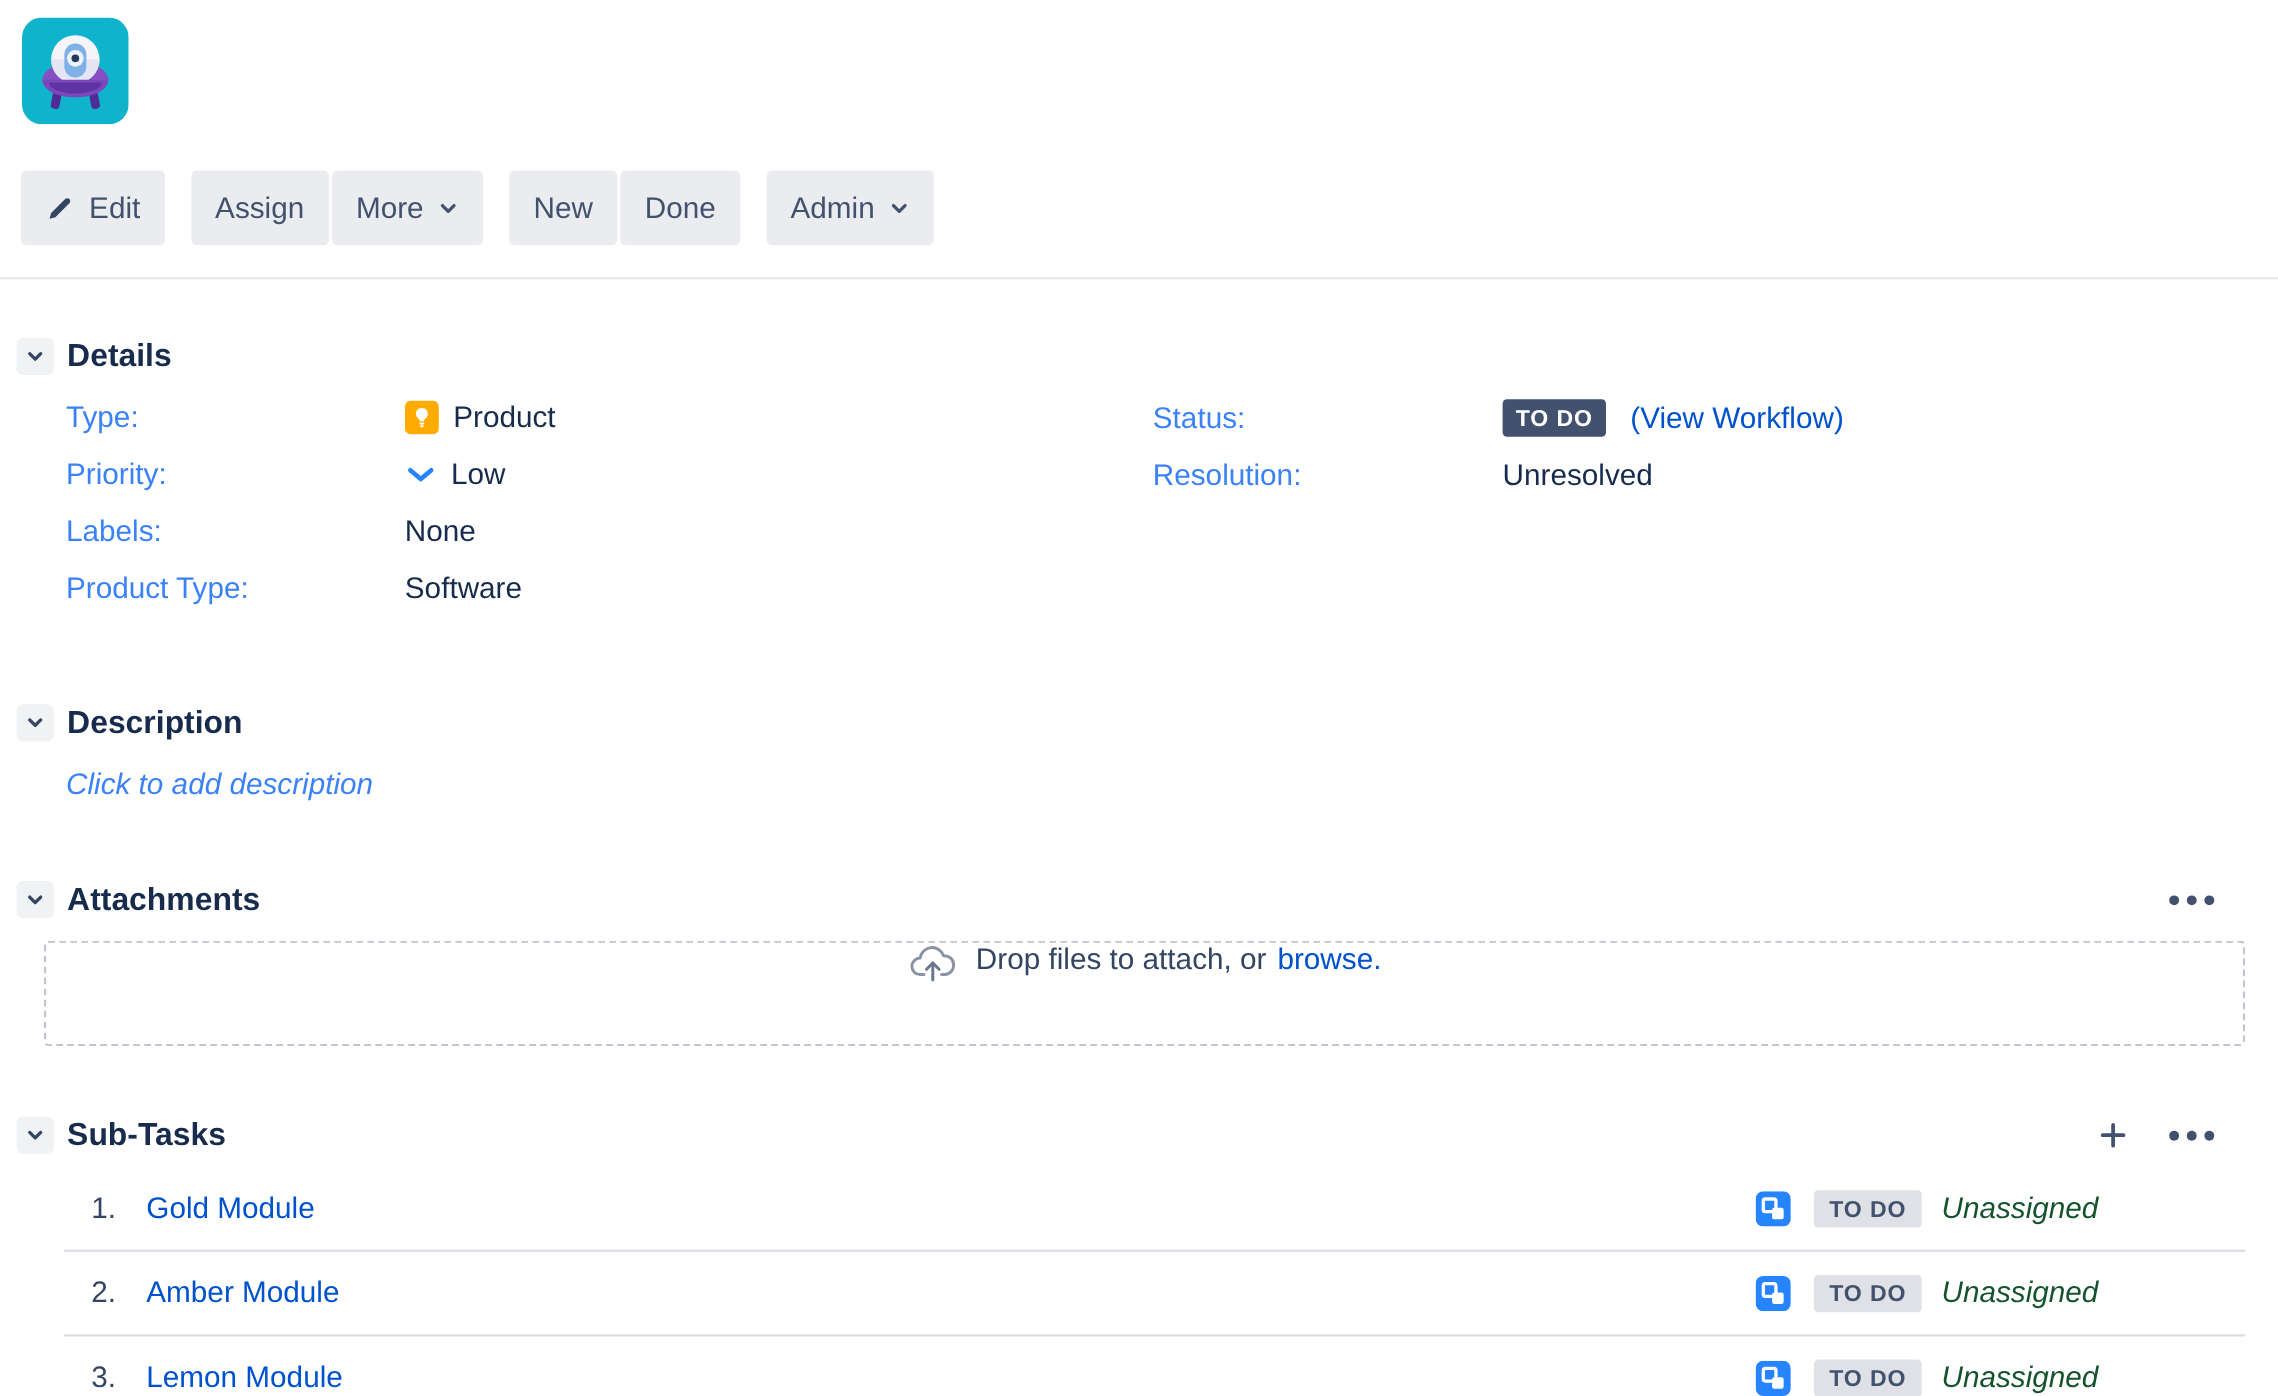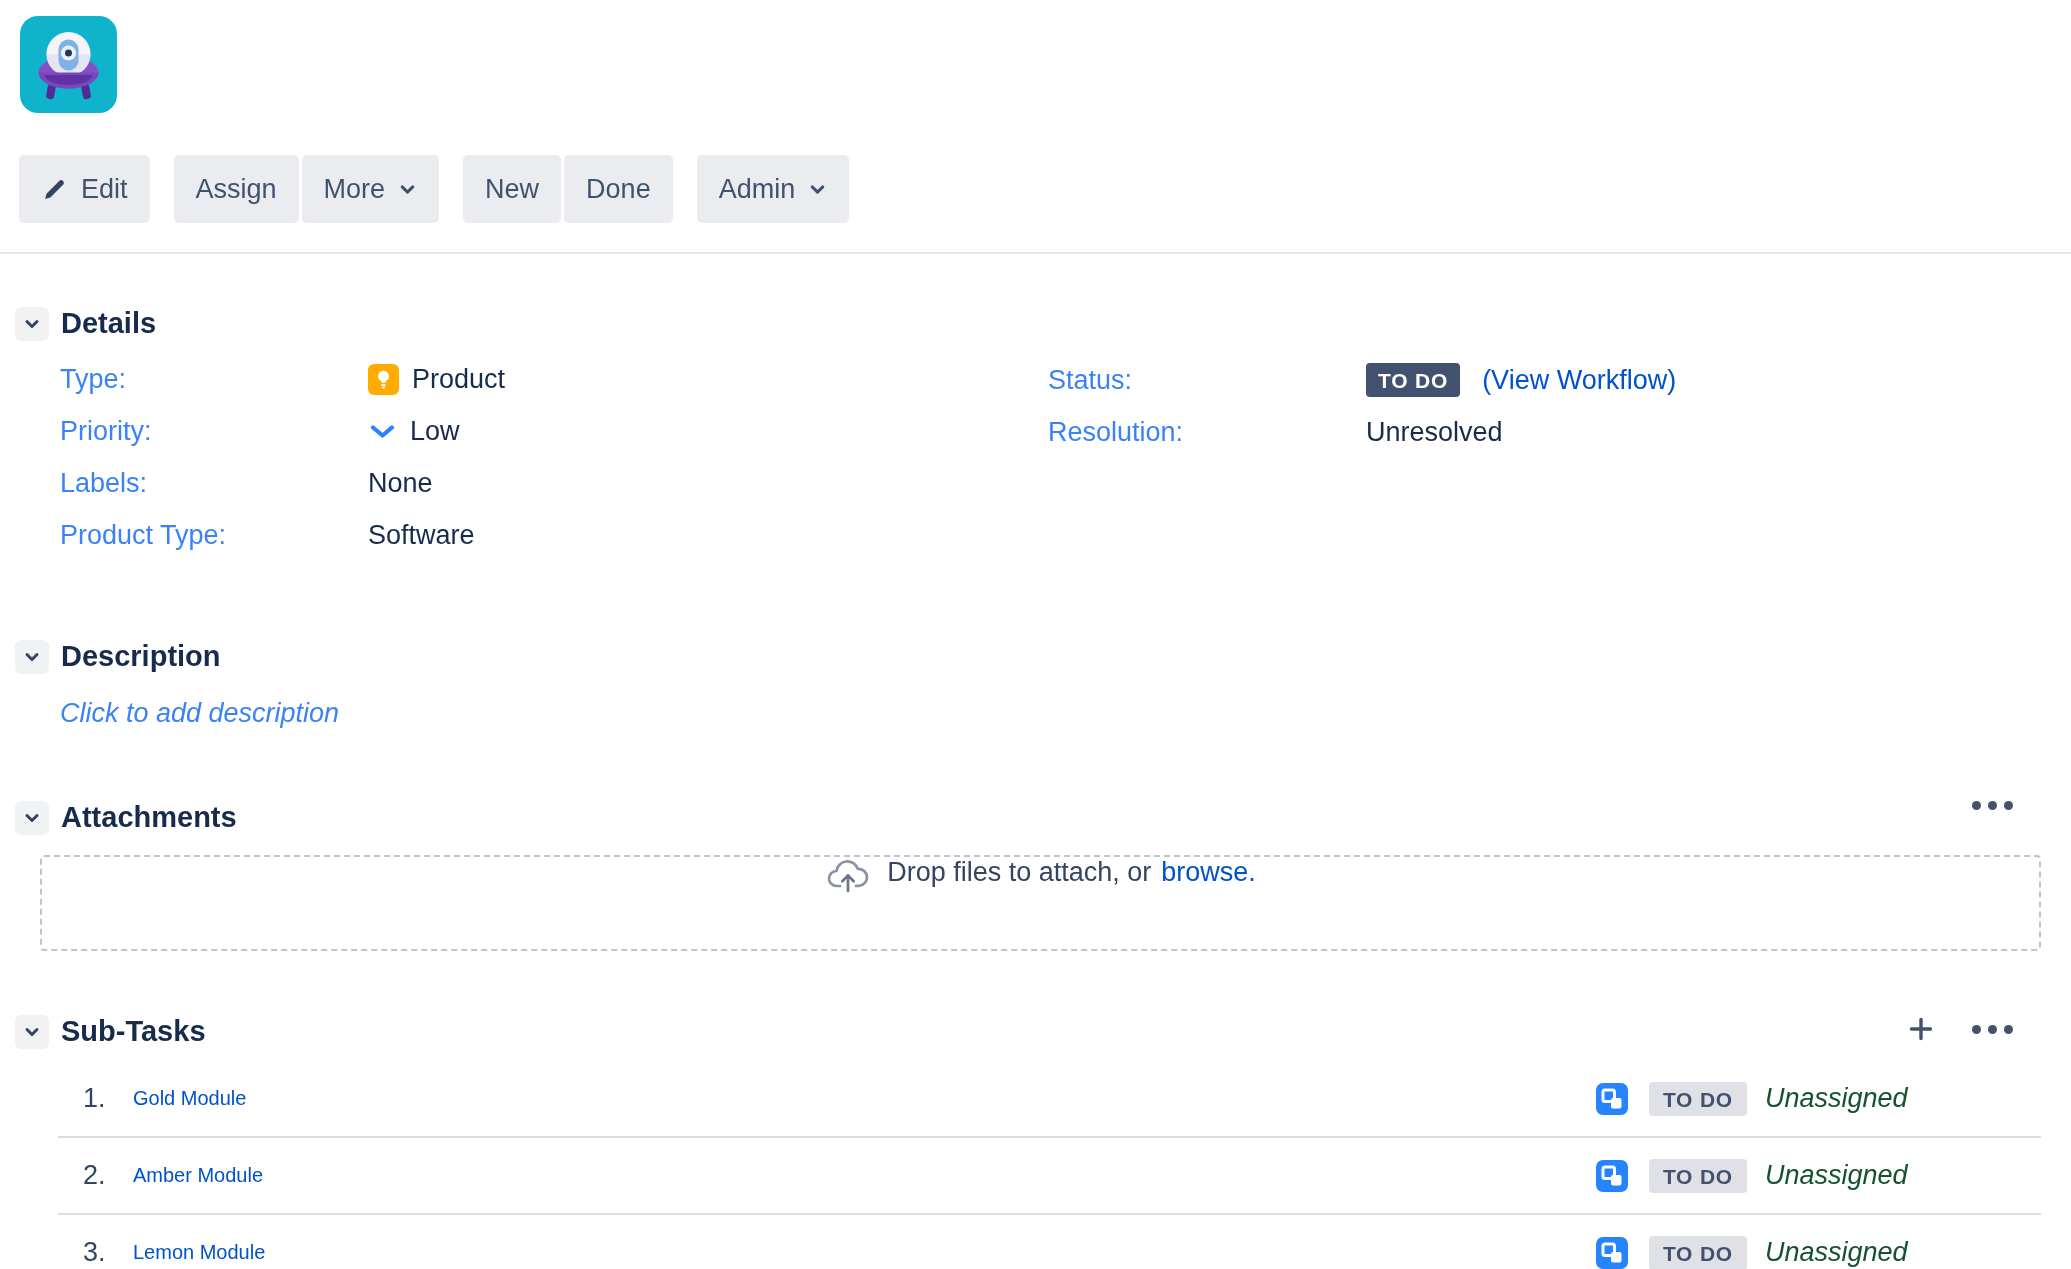--- a/index.html
+++ b/index.html
@@ -22,21 +22,21 @@
   .toolbar{display:flex;gap:24px;margin:42px 0 0 19px;}
   .btn-group{display:flex;gap:3px;}
   .btn{
     display:inline-flex;align-items:center;gap:13px;height:68px;padding:0 22px;
     background:#EBECF0;border:none;border-radius:5px;color:#42526E;font-size:27px;
     font-family:"Liberation Sans",sans-serif;cursor:pointer;white-space:nowrap;
   }
   .top-divider{height:0;border:none;border-top:2px solid #E6E8EC;margin:29px 0 0 0;}
 
   
-  .section-head{display:flex;align-items:flex-start;margin:0 30px 0 15px;}
+  .section-head{display:flex;align-items:center;margin:0 30px 0 15px;}
   .collapse-btn{
     width:34px;height:34px;border-radius:6px;background:#F1F2F4;border:none;cursor:pointer;
     display:flex;align-items:center;justify-content:center;flex:0 0 auto;
   }
   .section-title{font-size:29px;font-weight:700;color:#172B4D;margin-left:12px;}
   .head-actions{margin-left:auto;display:flex;align-items:center;gap:37px;padding-right:28px;}
   .icon-btn{background:none;border:none;padding:0;cursor:pointer;display:flex;align-items:center;}
   .dots{display:flex;gap:7px;align-items:center;}
   .dots i{width:9px;height:9px;border-radius:50%;background:#42526E;display:block;}
 
@@ -59,21 +59,21 @@
   .dropzone{
     margin:20px 30px 0 40px;height:92px;border:2px dashed #BFC4CE;border-radius:4px;
     display:flex;align-items:flex-start;justify-content:center;gap:16px;font-size:27px;color:#344563;cursor:pointer;
   }
   .browse-link{color:#0052CC;}
 
   
   .strows{margin:12px 30px 0 58px;}
   .strow{display:flex;align-items:center;height:75px;border-bottom:2px solid #D9DDE2;padding-left:25px;}
   .st-num{color:#344563;font-size:27px;width:36px;flex:0 0 auto;}
-  .st-title{color:#0052CC;font-size:20px;margin-left:14px;}
+  .st-title{color:#0052CC;font-size:27px;margin-left:14px;}
   .st-right{margin-left:auto;display:flex;align-items:center;}
   .st-badge{
     display:inline-block;background:#DFE1E6;color:#42526E;font-weight:700;font-size:21px;
     line-height:1;padding:7px 14px 6px;border-radius:4px;letter-spacing:0.8px;margin-left:21px;
   }
   .st-assignee{font-size:27px;font-style:italic;color:#14532d;width:276px;margin-left:18px;}
 
   .spacer-details{height:53px;}
   .spacer-desc{height:69px;}
   .spacer-attach{height:72px;}

